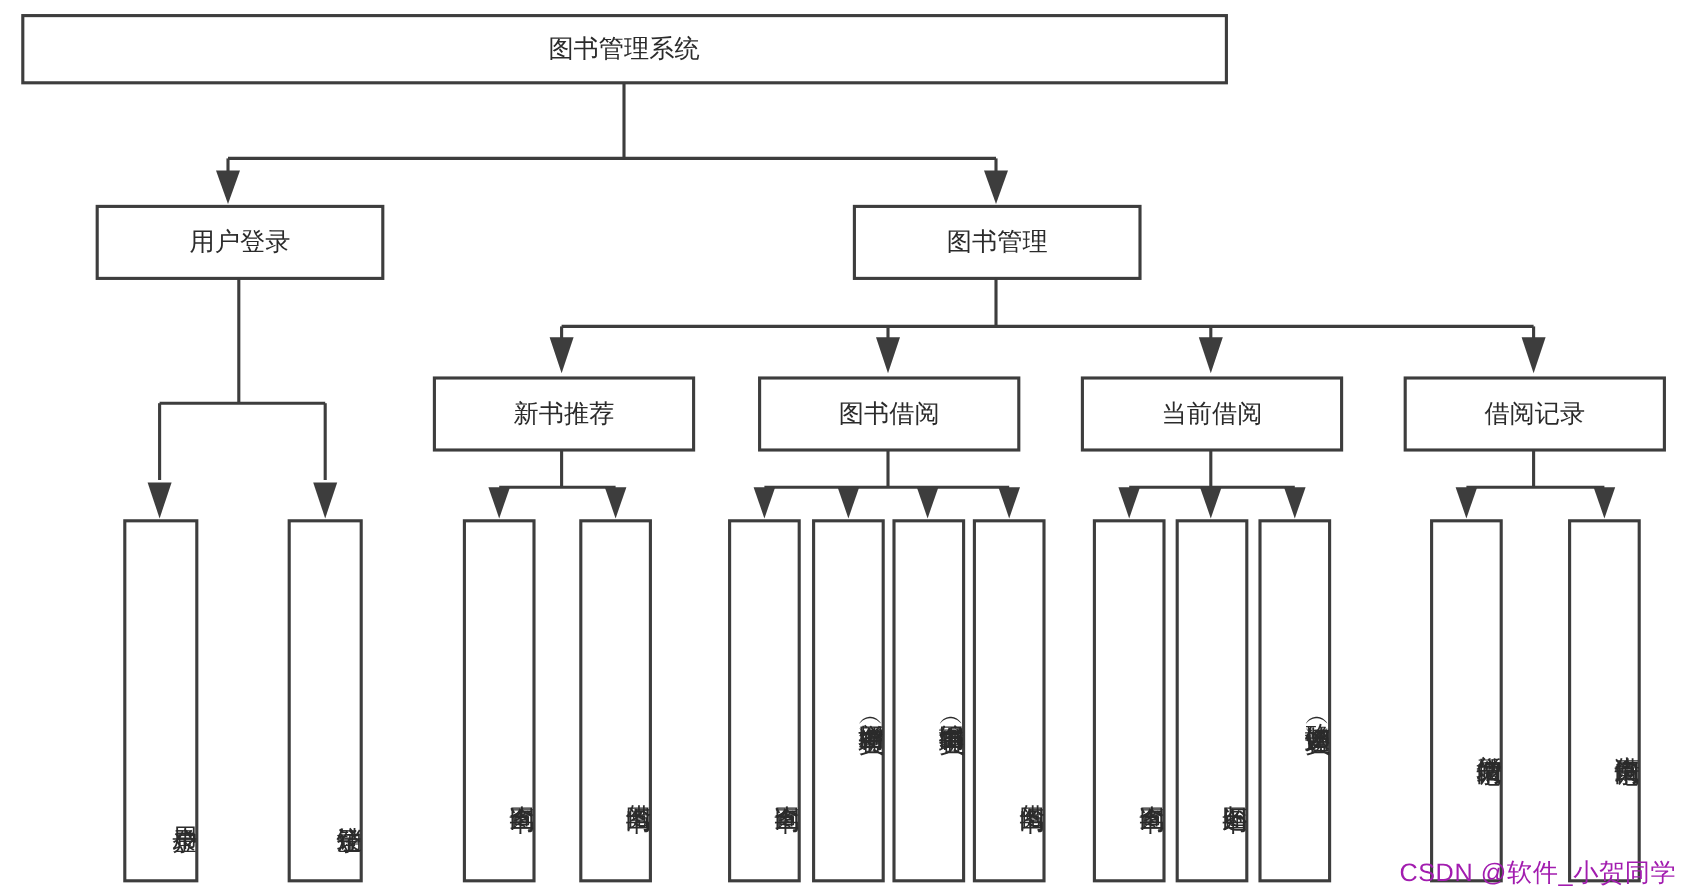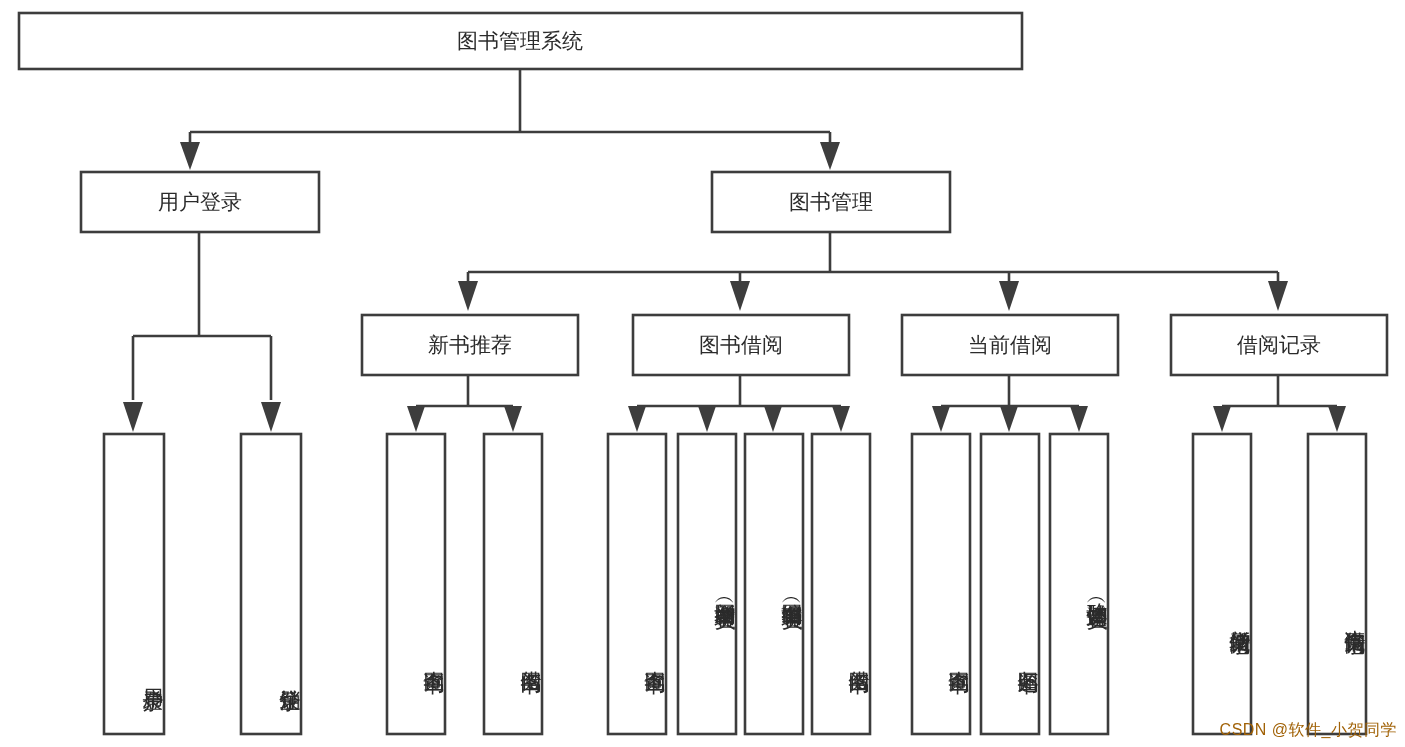--- a/index.html
+++ b/index.html
@@ -62,22 +62,22 @@
     align-items: flex-start;
     justify-content: center;
     pointer-events: none;
     user-select: none;
   }
   .watermark {
     position: absolute;
     right: 8px;
     bottom: 6px;
     font-family: "Liberation Sans", "DejaVu Sans", sans-serif;
-    font-size: 16px;
-    color: #a16207;
+    font-size: 21px;
+    color: #a21caf;
     letter-spacing: 0.5px;
     white-space: pre;
   }
 </style>
 </head>
 <body>
 
 <div id="diagram-root">
 
   <svg id="diagram-svg" viewBox="0 0 1405 747">

